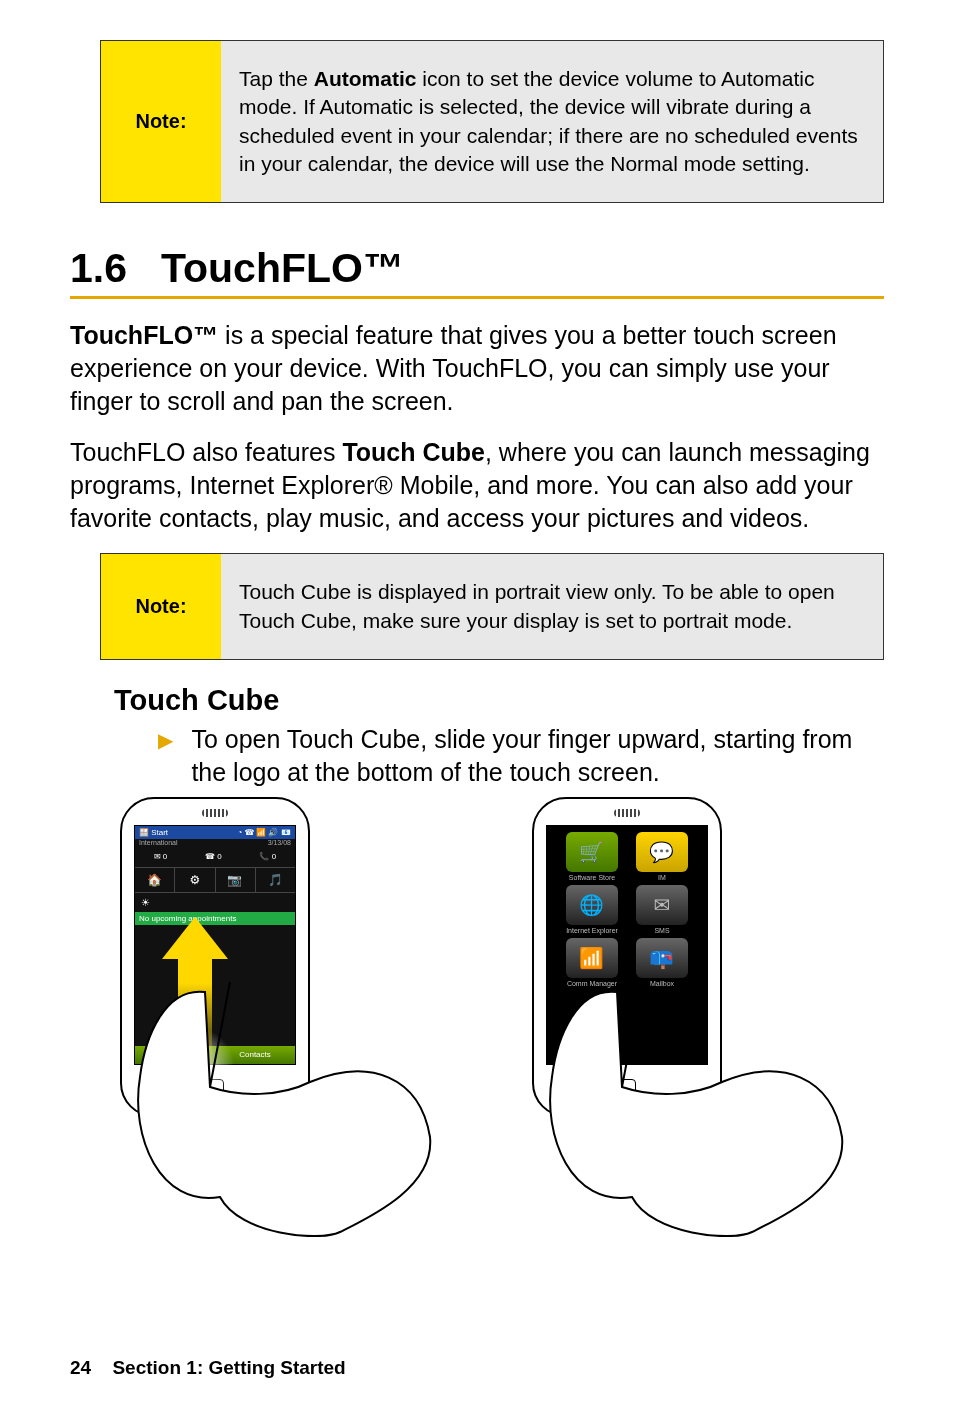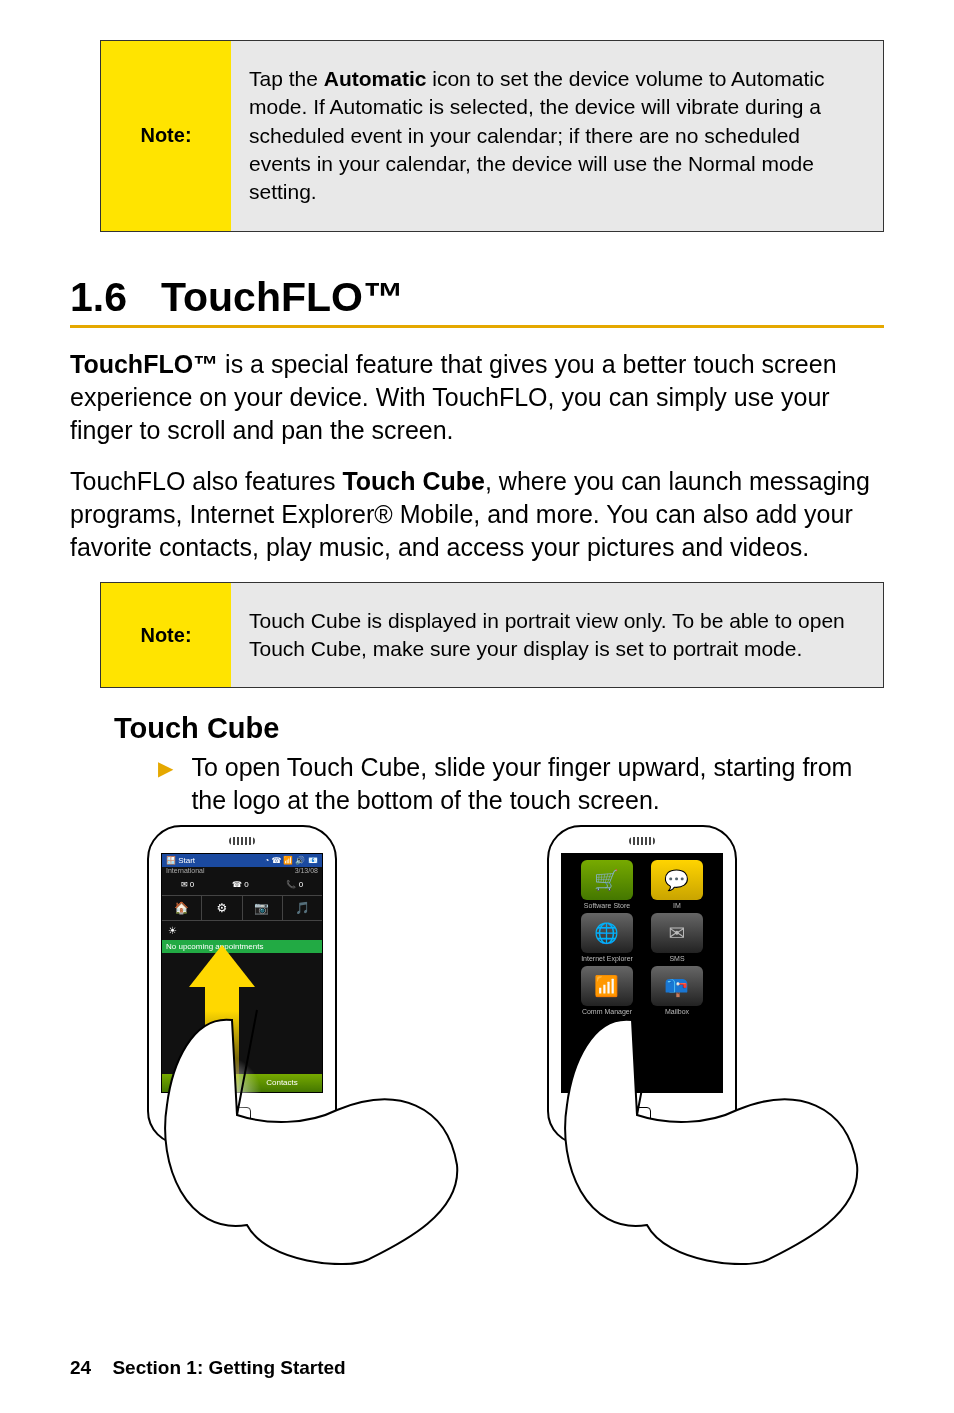--- a/index.html
+++ b/index.html
@@ -13,21 +13,21 @@
       position: relative;
     }
     .note-box {
       border: 1px solid #333;
       display: flex;
       background: #e8e8e8;
       margin: 0 0 20px 30px;
     }
     .note-box .label {
       background: #ffe400;
-      width: 130px;
+      width: 120px;
       display: flex;
       align-items: center;
       justify-content: center;
       font-weight: bold;
       font-size: 20px;
       flex-shrink: 0;
     }
     .note-box .content {
       padding: 24px 18px;
       font-size: 21px;
@@ -64,22 +64,21 @@
       line-height: 1.32;
     }
     .bullet-row .tri {
       color: #e5a800;
       font-size: 20px;
       margin-top: 4px;
       flex-shrink: 0;
     }
     .images-row {
       display: flex;
-      justify-content: center;
-      gap: 40px;
+      gap: 52px;
       margin-top: 8px;
     }
     .phone-hand {
       position: relative;
       width: 360px;
       height: 430px;
     }
     .phone {
       position: absolute;
       left: 50px;

